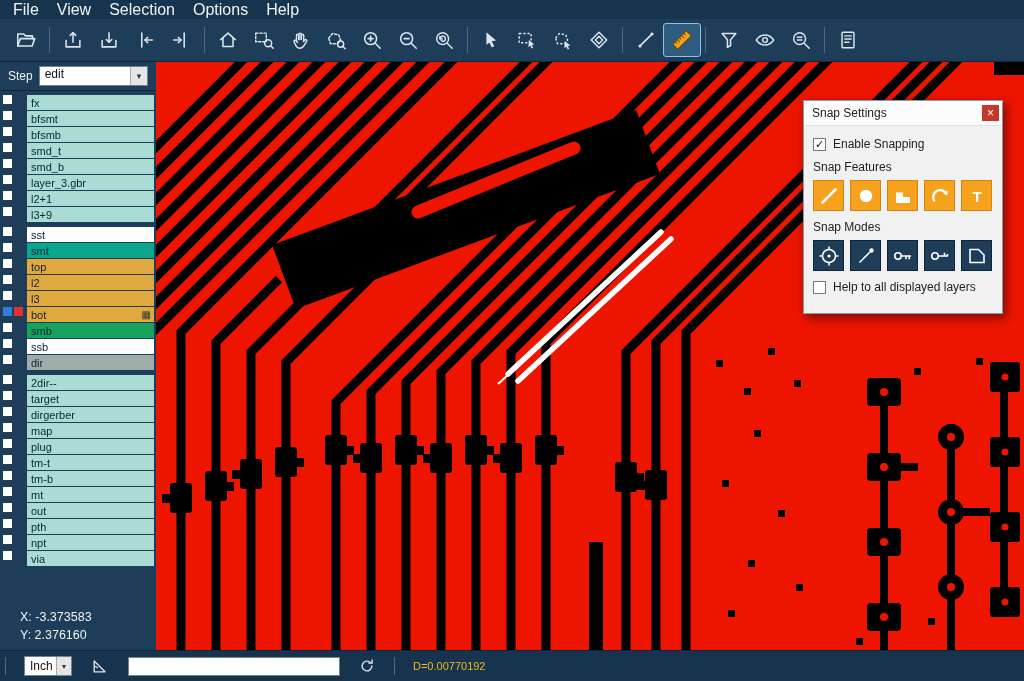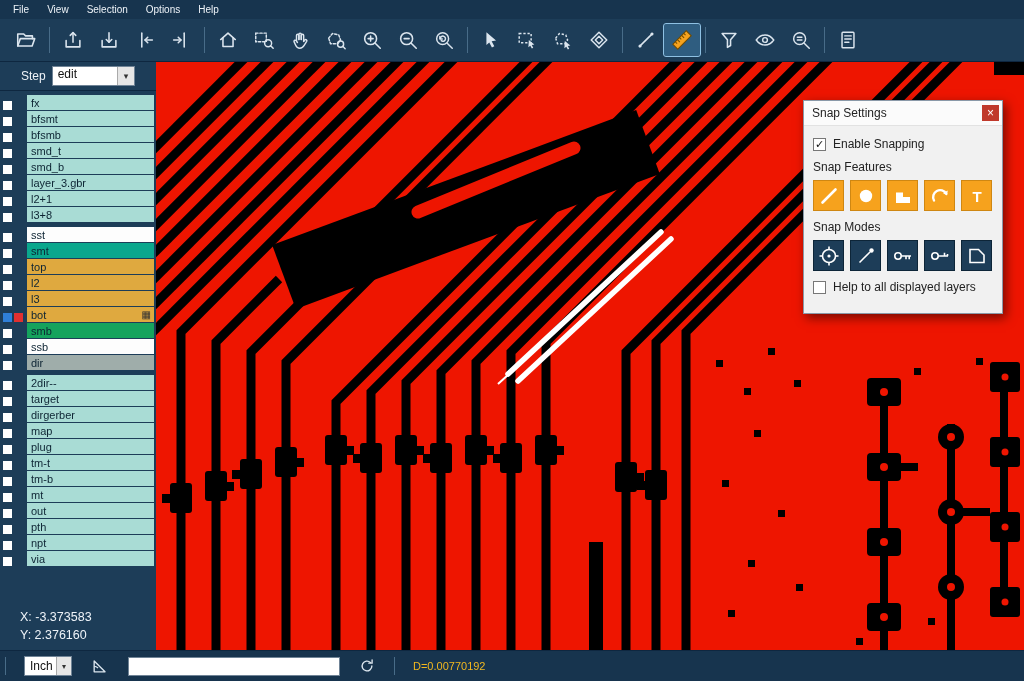--- a/index.html
+++ b/index.html
@@ -1,36 +1,36 @@
 <!DOCTYPE html>
 <html><head>
 <meta charset="utf-8">
 <style>
 *{box-sizing:border-box;margin:0;padding:0}
 html,body{width:1024px;height:681px;overflow:hidden}
 body{position:relative;font-family:"Liberation Sans",sans-serif;background:#1d3d58}
 
 
 .menubar{position:absolute;left:0;top:0;width:100%;height:19px;background:#17344e;display:flex;align-items:center;padding-left:4px}
-.menu-item{color:#eef3f8;font-size:10px;padding:2px 9px;cursor:default}
+.menu-item{color:#eef3f8;font-size:16px;padding:2px 9px;cursor:default}
 
 
 .toolbar{position:absolute;top:19px;left:0;width:100%;height:43px;background:#1d3d58;border-bottom:1px solid #0e2740;display:flex;align-items:center;padding-left:8px}
 .tbtn{width:36px;height:32px;display:flex;align-items:center;justify-content:center;border-radius:2px}
 .tbtn.active{background:#2f5d80;outline:1px solid #8fc1e3}
 .tsep{width:1px;height:26px;background:#486c88;margin:0 5px}
 
 
 .sidebar{position:absolute;left:0;top:62px;width:156px;height:588px;background:#1d3d58}
-.step-row{height:29px;display:flex;align-items:center;padding:0 21px;gap:6px;border-bottom:1px solid #0e2740}
+.step-row{height:29px;display:flex;align-items:center;padding:0 8px;gap:6px;border-bottom:1px solid #0e2740}
 .step-label{color:#eef3f8;font-size:12px}
 .selectbox{flex:1;height:20px;background:#fff;border:1px solid #6f8396;display:flex;align-items:flex-start;font-size:12px;color:#111;padding-left:5px;position:relative}
 .selectbox .arr{position:absolute;right:0;top:0;bottom:0;width:17px;background:#e6e6e6;border-left:1px solid #aaa;display:flex;align-items:center;justify-content:center;font-size:9px;color:#333}
 .layer-list{padding-top:4px}
-.layer-row{height:15px;margin-bottom:1px;display:flex;align-items:flex-end}
+.layer-row{height:15px;margin-bottom:1px;display:flex;align-items:flex-start}
 .layer-gap{height:4px}
 .cb{width:9px;height:9px;flex:0 0 9px}
 .cb1{margin-left:3px}
 .cb2{margin-left:2px}
 .cb-white{background:#fff}
 .cb-empty{background:transparent}
 .cb-blue{background:#2f7fd8}
 .cb-red{background:#e23030}
 .layer-name{flex:1;height:15px;margin:0 2px 0 4px;font-size:11px;color:#0d2433;padding:1px 3px 0 4px;display:flex;justify-content:space-between;align-items:center;overflow:hidden;white-space:nowrap}
 .bg-cyan{background:#a9dcd5}
@@ -289,21 +289,21 @@
         <span class="cb cb1 cb-white"></span>
         <span class="cb cb2 cb-empty"></span>
         <span class="layer-name bg-cyan">
           <span>l2+1</span>
         </span>
       </div>
       <div class="layer-row">
         <span class="cb cb1 cb-white"></span>
         <span class="cb cb2 cb-empty"></span>
         <span class="layer-name bg-cyan">
-          <span>l3+8</span>
+          <span>l3+9</span>
         </span>
       </div>
       <div class="layer-gap"></div>
       <div class="layer-row">
         <span class="cb cb1 cb-white"></span>
         <span class="cb cb2 cb-empty"></span>
         <span class="layer-name bg-white">
           <span>sst</span>
         </span>
       </div>

